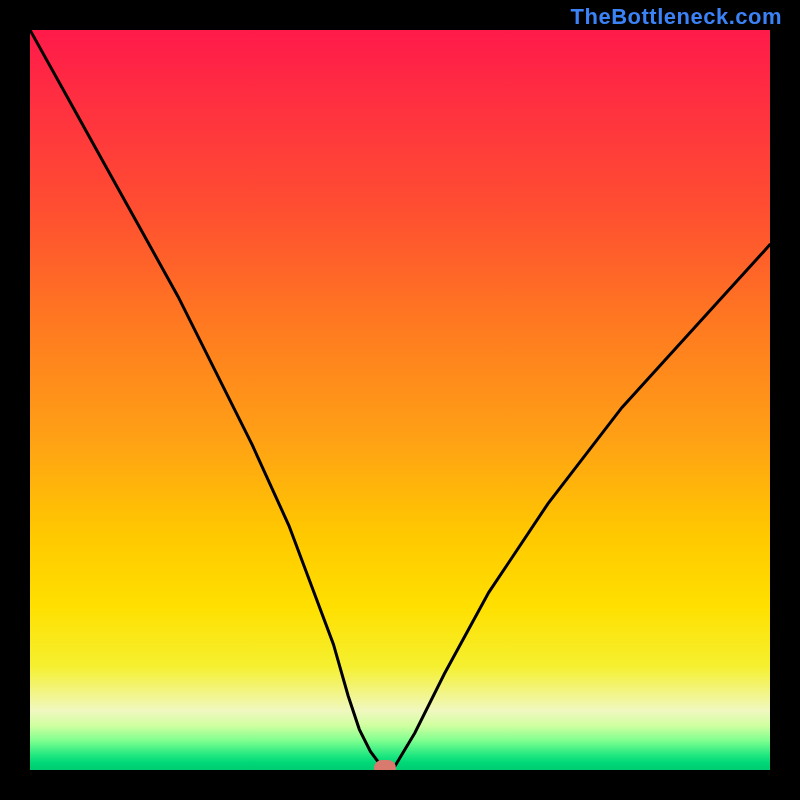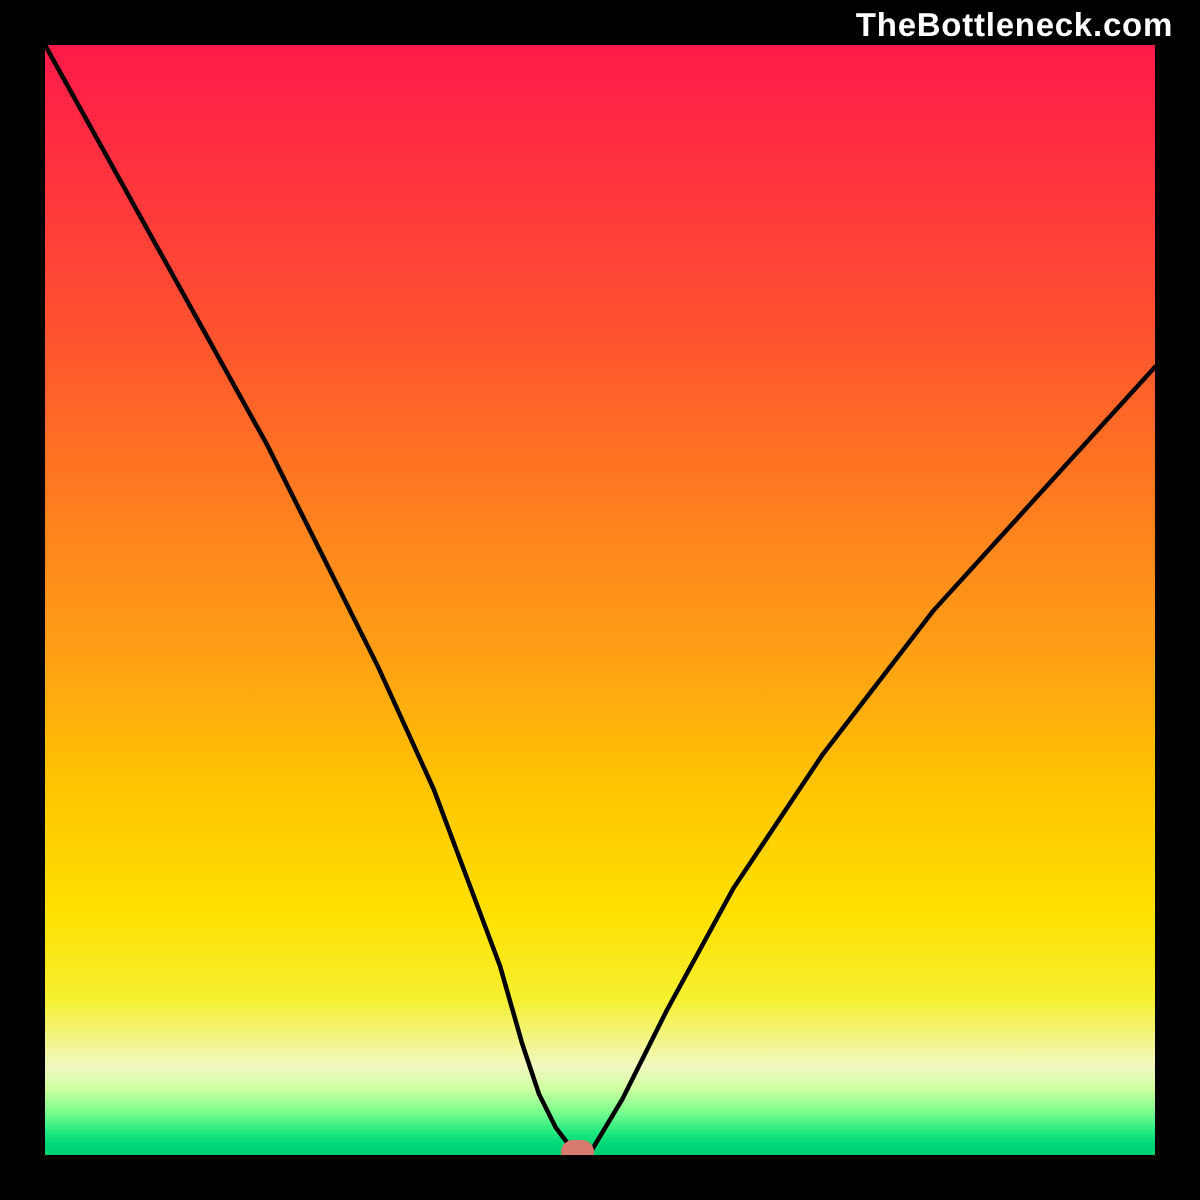--- a/index.html
+++ b/index.html
@@ -43,21 +43,21 @@
     );
     overflow: hidden;
   }
   .watermark {
     position: absolute;
     top: 4px;
     right: 18px;
     font-family: Arial, sans-serif;
     font-size: 22px;
     font-weight: bold;
-    color: #ffffff;
+    color: #3b82f6;
     letter-spacing: 0.5px;
   }
   svg.curve {
     position: absolute;
     top: 0;
     left: 0;
     width: 740px;
     height: 740px;
   }
   .marker {

